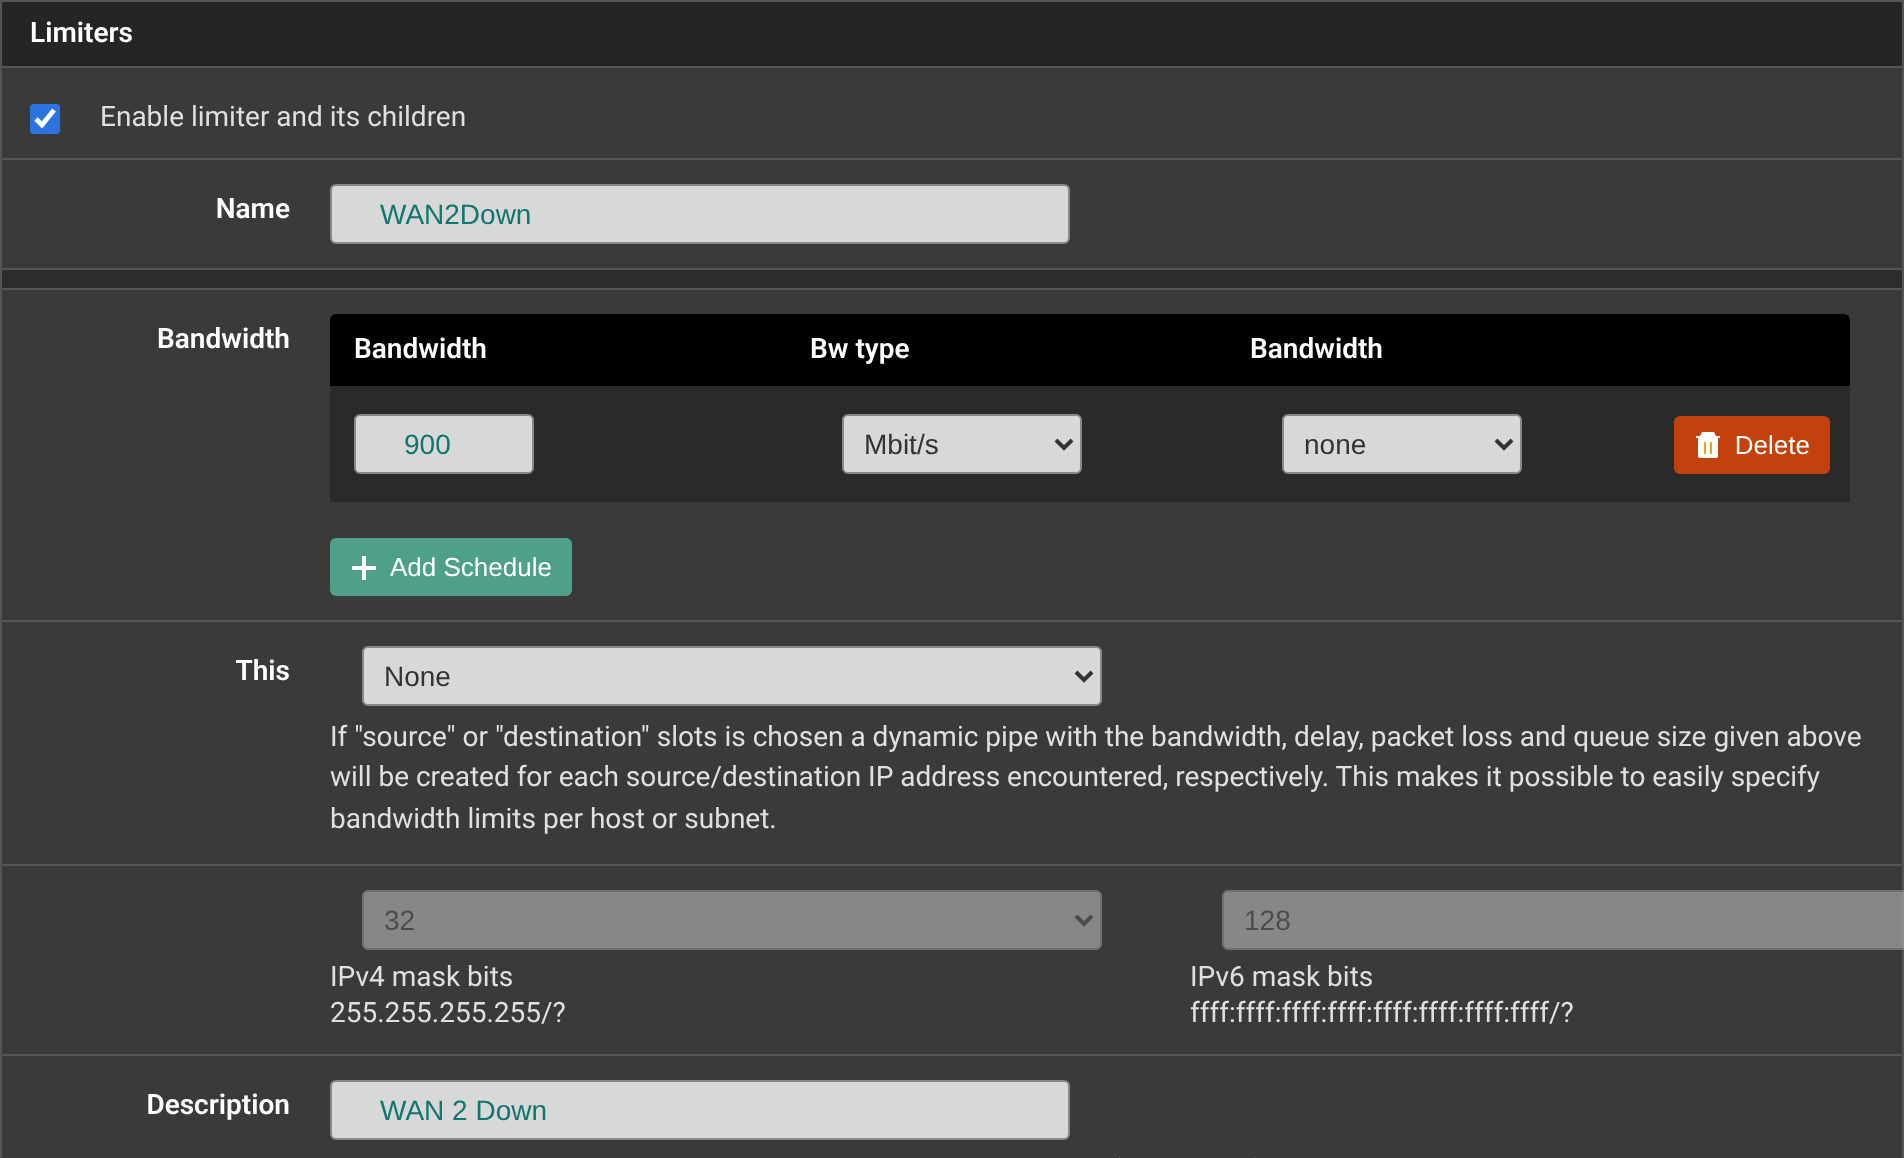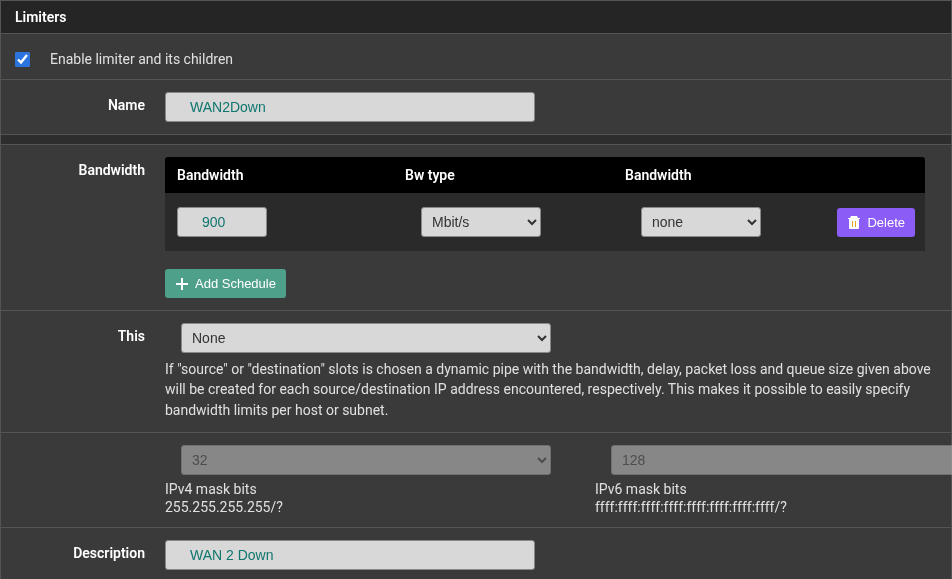--- a/index.html
+++ b/index.html
@@ -109,21 +109,21 @@
       align-items: center;
       gap: 6px;
       padding: 7px 10px;
       border: none;
       border-radius: 3px;
       font-size: 13px;
       font-weight: 500;
       cursor: pointer;
       color: #fff;
     }
-    .btn-warn { background: #8b5cf6; }
+    .btn-warn { background: #c2410c; }
     .btn-add { background: #4fa08b; margin-top: 18px; }
     .icon-trash, .icon-plus {
       display: inline-block;
       width: 14px;
       height: 14px;
     }
     .help-text {
       color: #e0e0e0;
       font-size: 14px;
       line-height: 1.45;

